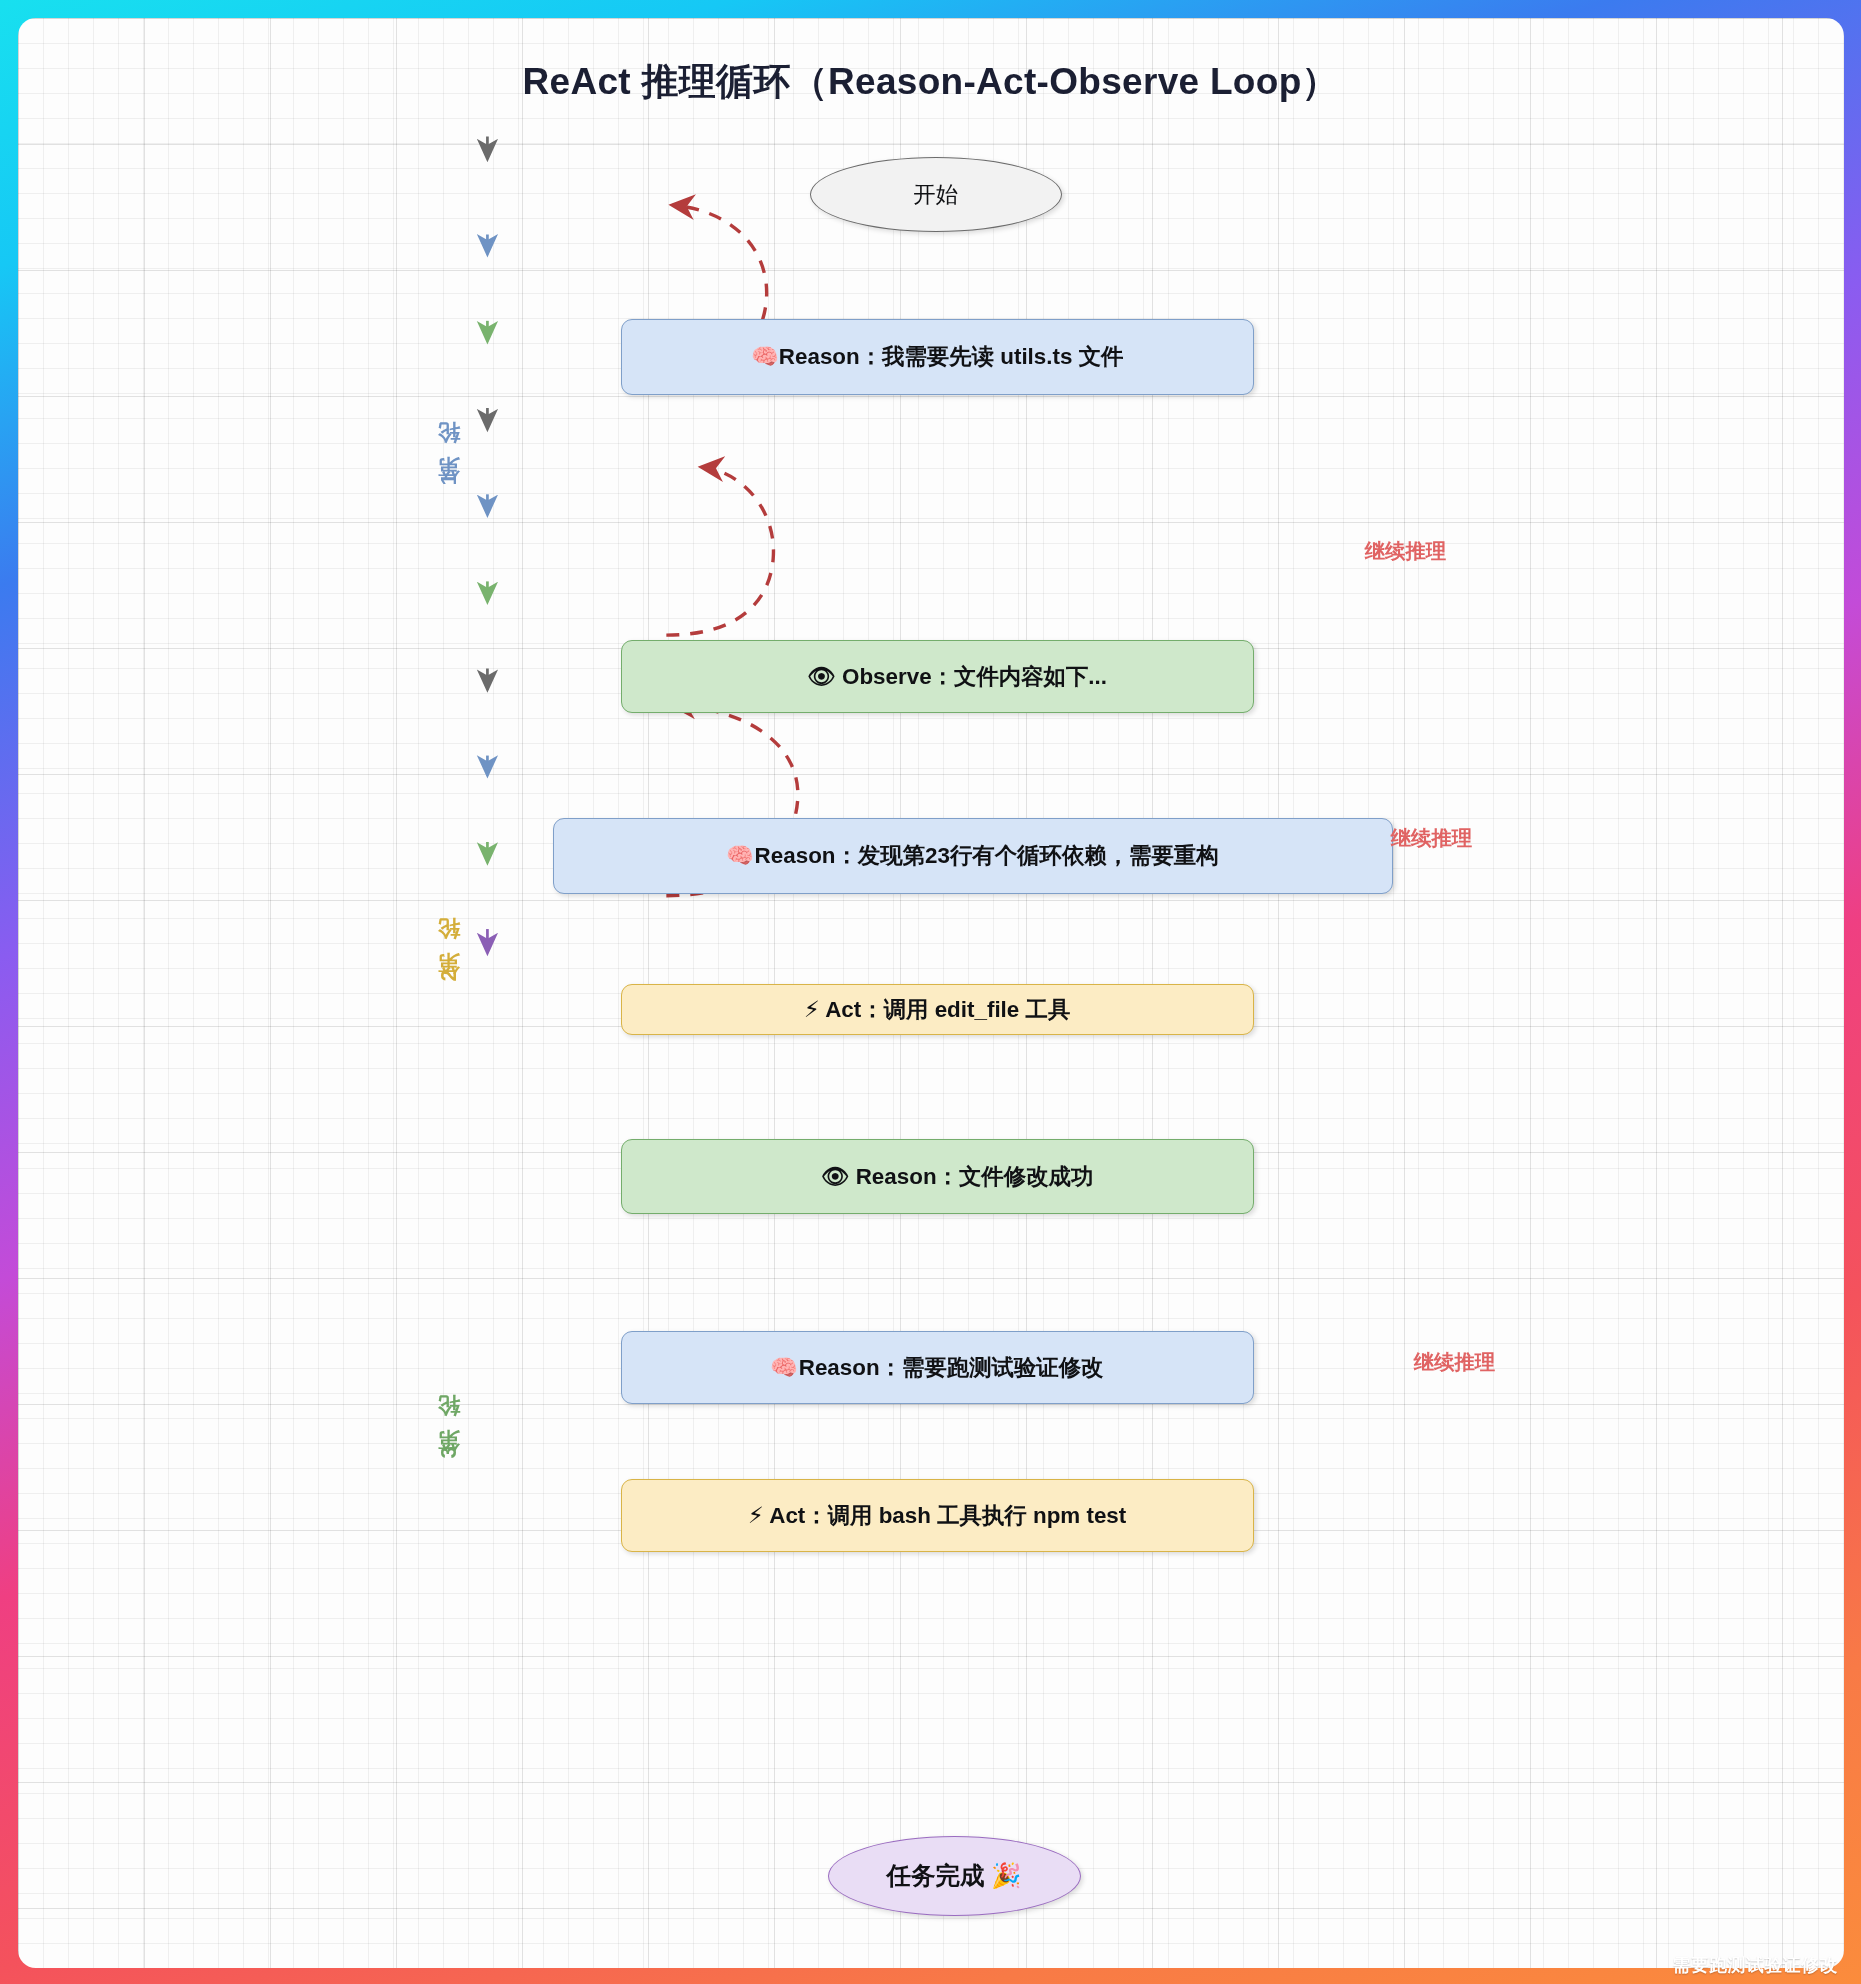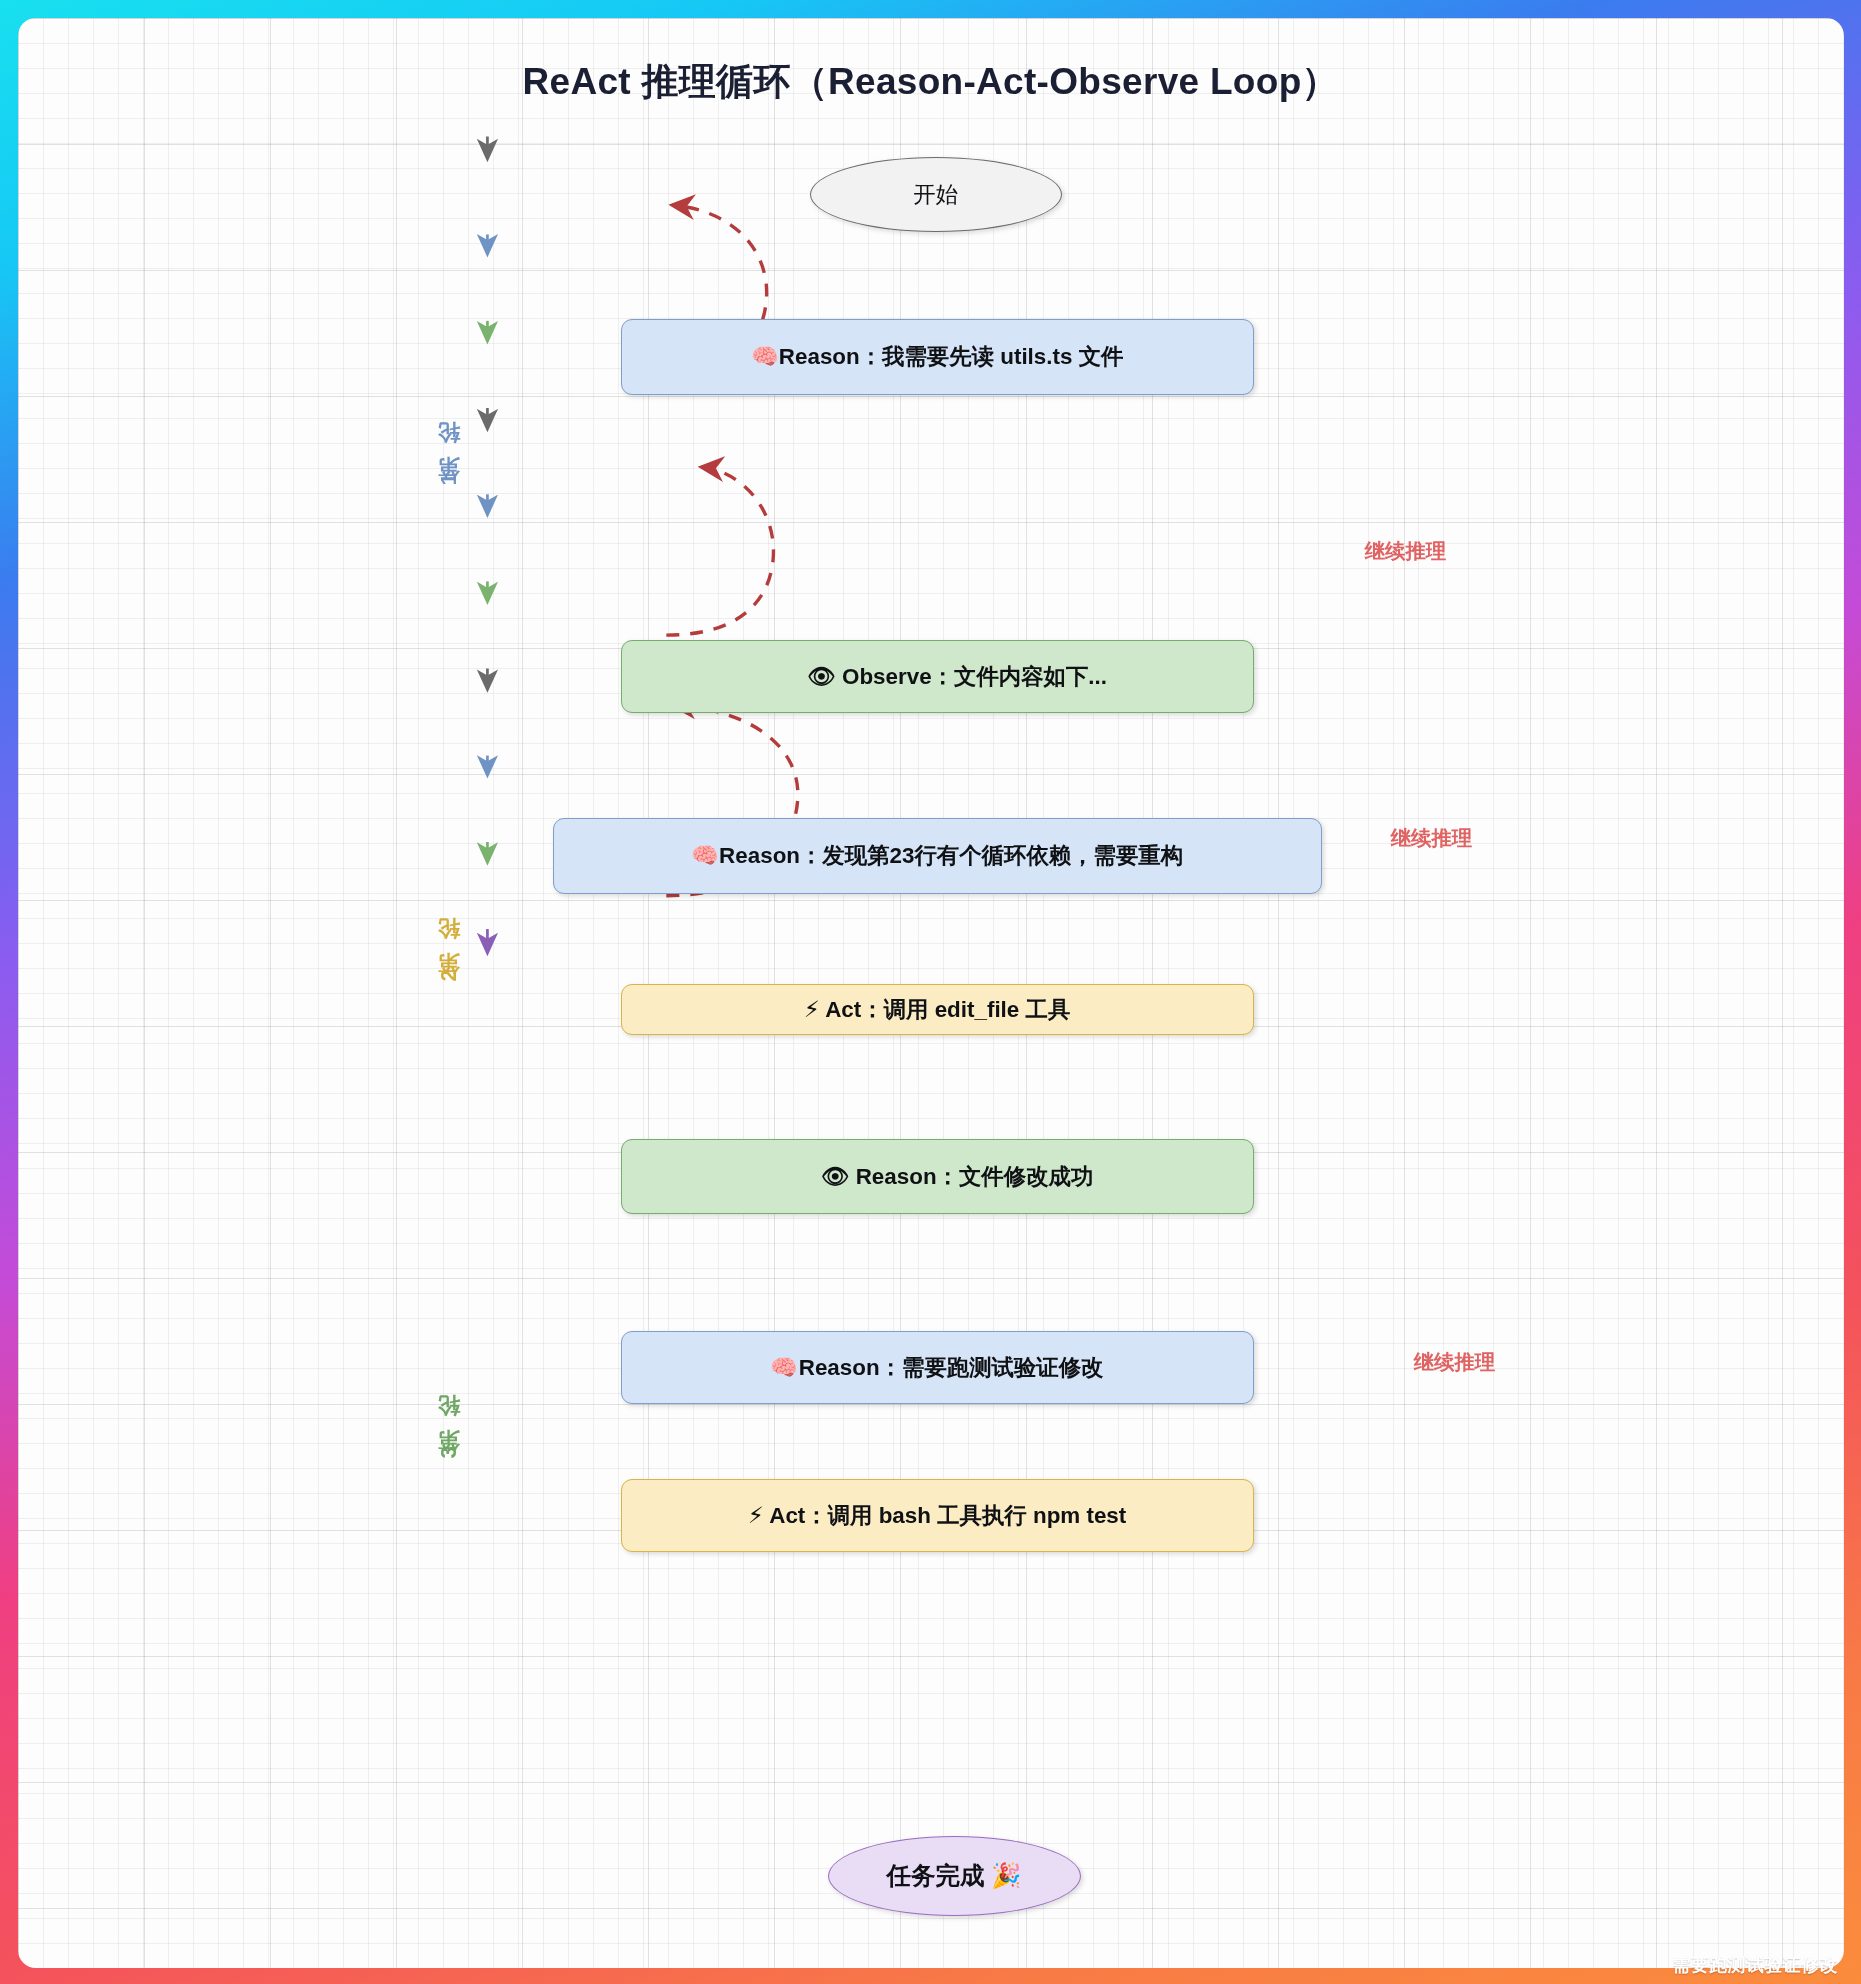--- a/index.html
+++ b/index.html
@@ -189,21 +189,21 @@
 
   <div class="node reason" style="left:603px; top:301px; width:633px; height:76px;">
     <span class="node-text">🧠Reason：我需要先读 utils.ts 文件</span>
   </div>
 
 
   <div class="node observe" style="left:603px; top:622px; width:633px; height:73px;">
     <span class="node-text">👁 Observe：文件内容如下...</span>
   </div>
 
-  <div class="node reason" style="left:535px; top:800px; width:769px; height:76px;">
+  <div class="node reason" style="left:535px; top:800px; width:840px; height:76px;">
     <span class="node-text">🧠Reason：发现第23行有个循环依赖，需要重构</span>
   </div>
 
   <div class="node act" style="left:603px; top:966px; width:633px; height:51px;">
     <span class="node-text">⚡ Act：调用 edit_file 工具</span>
   </div>
 
   <div class="node observe" style="left:603px; top:1121px; width:633px; height:75px;">
     <span class="node-text">👁 Reason：文件修改成功</span>
   </div>

